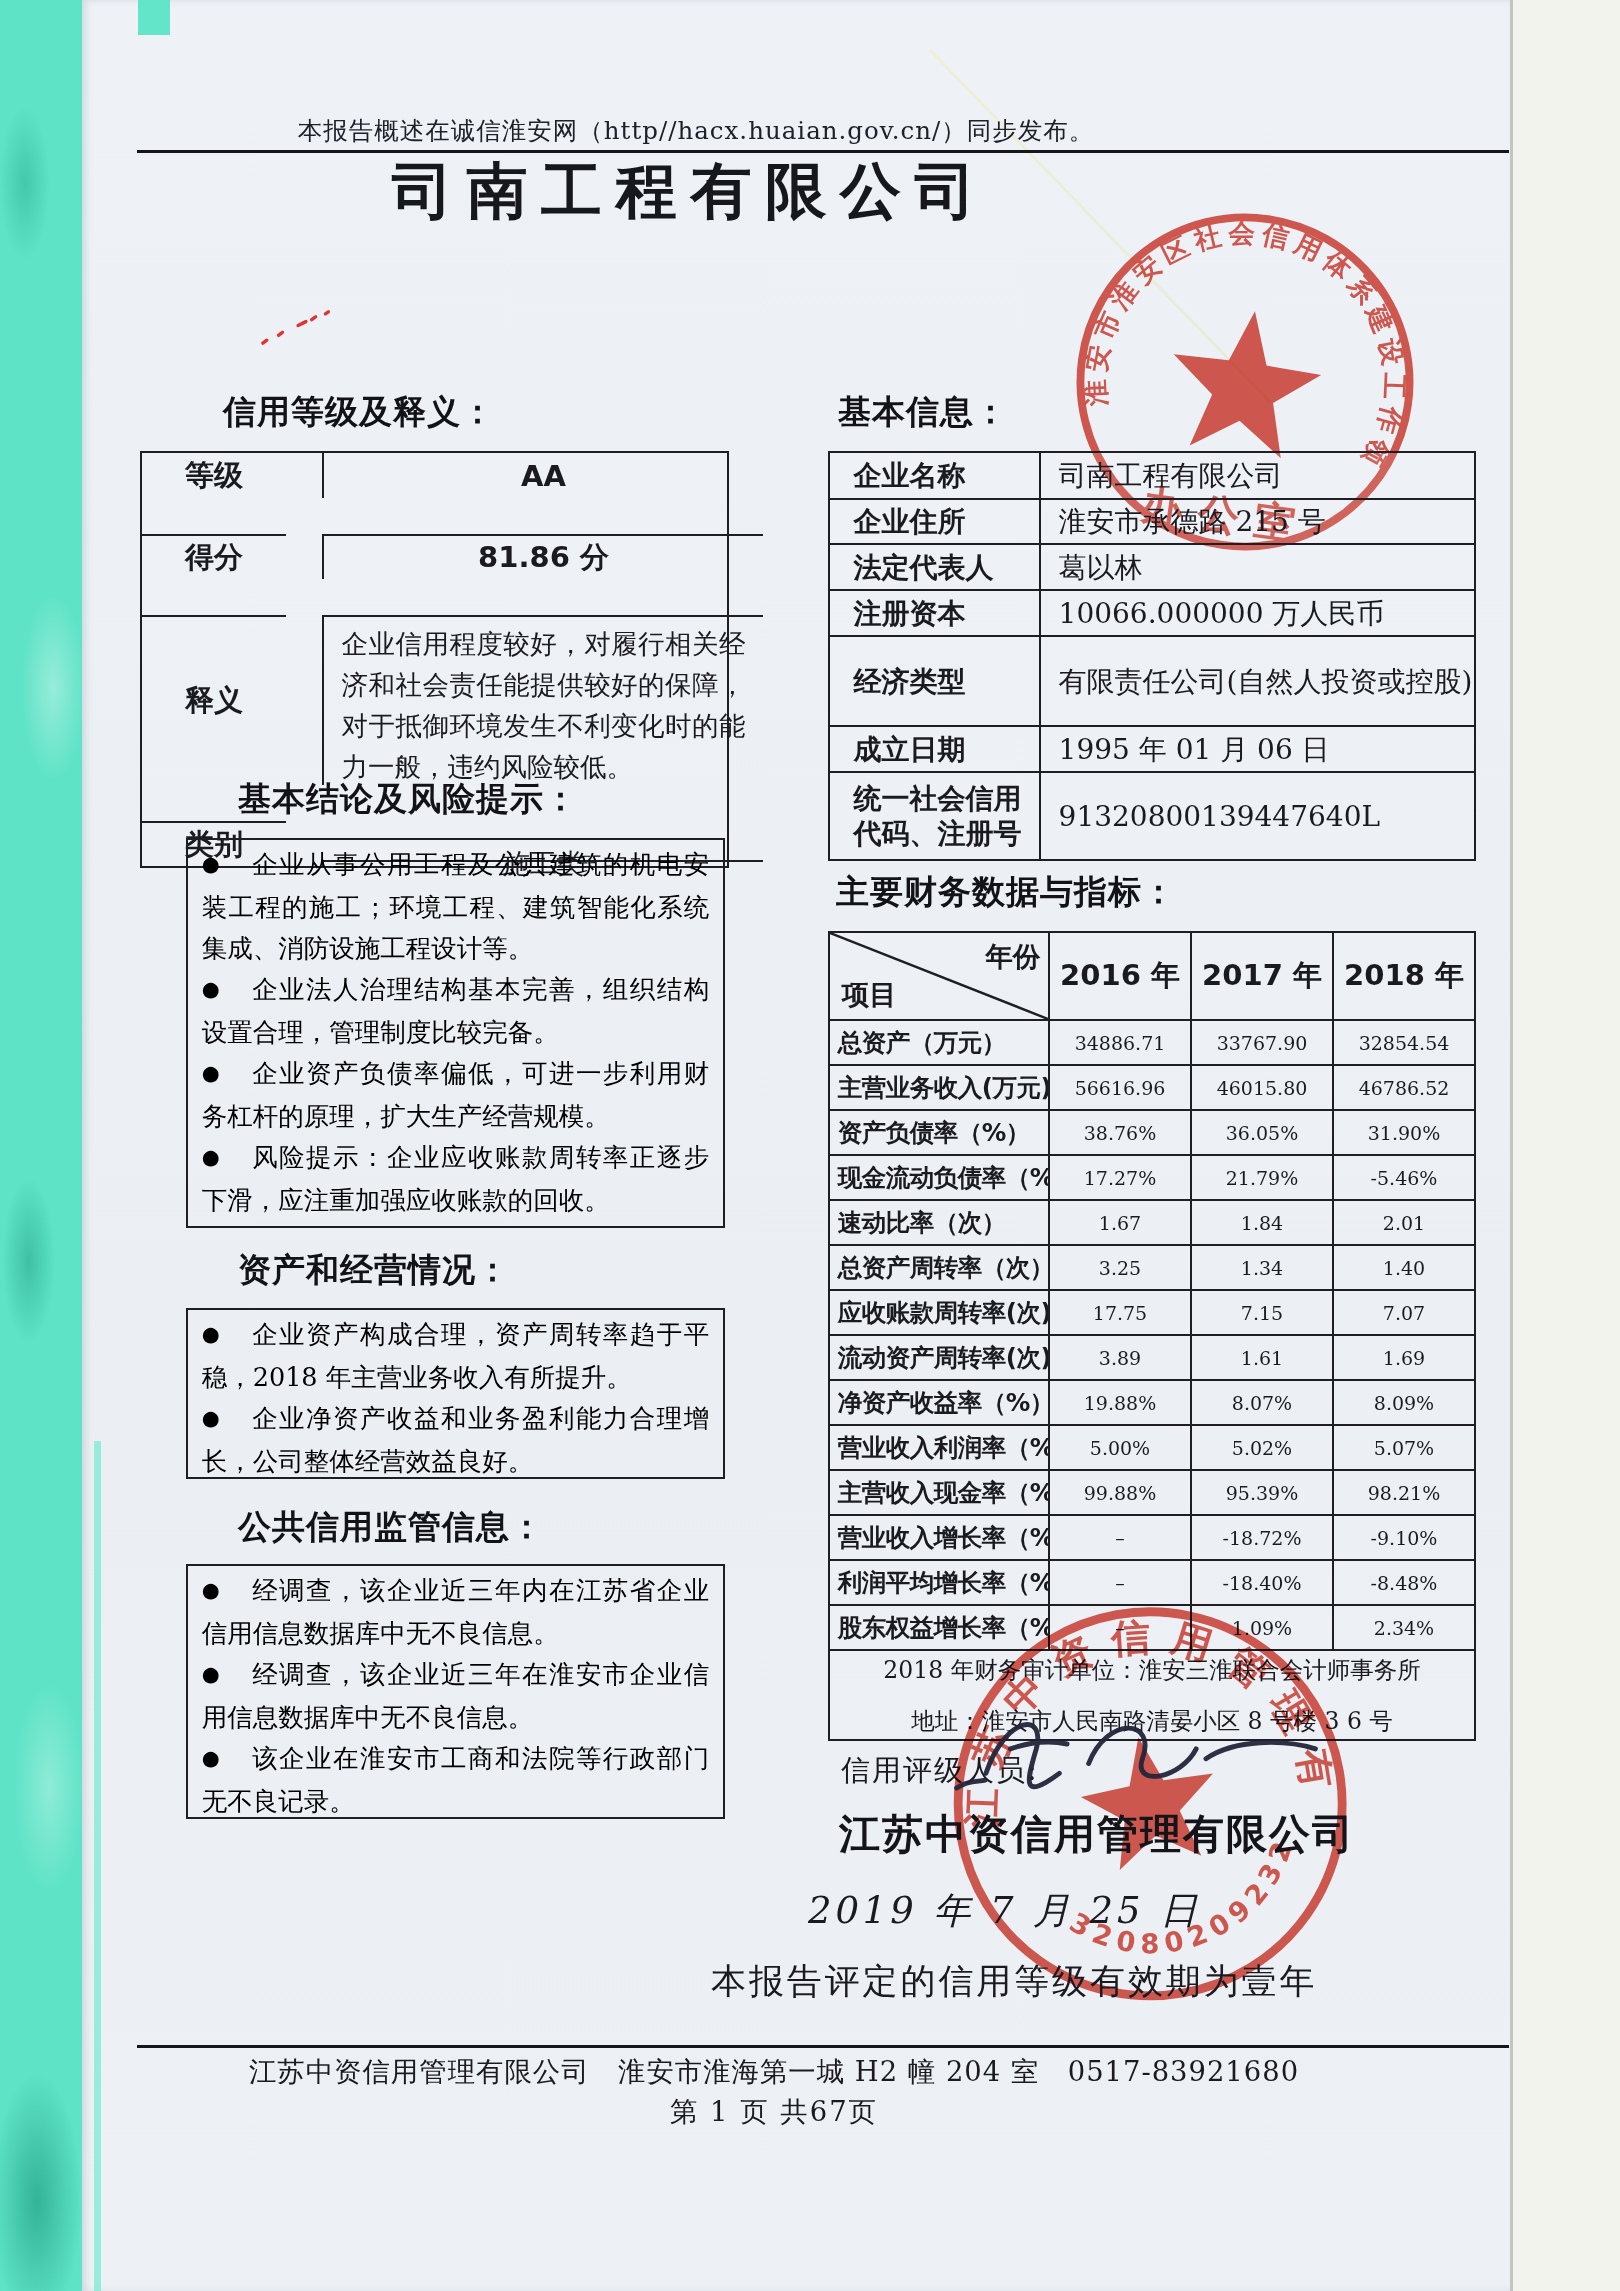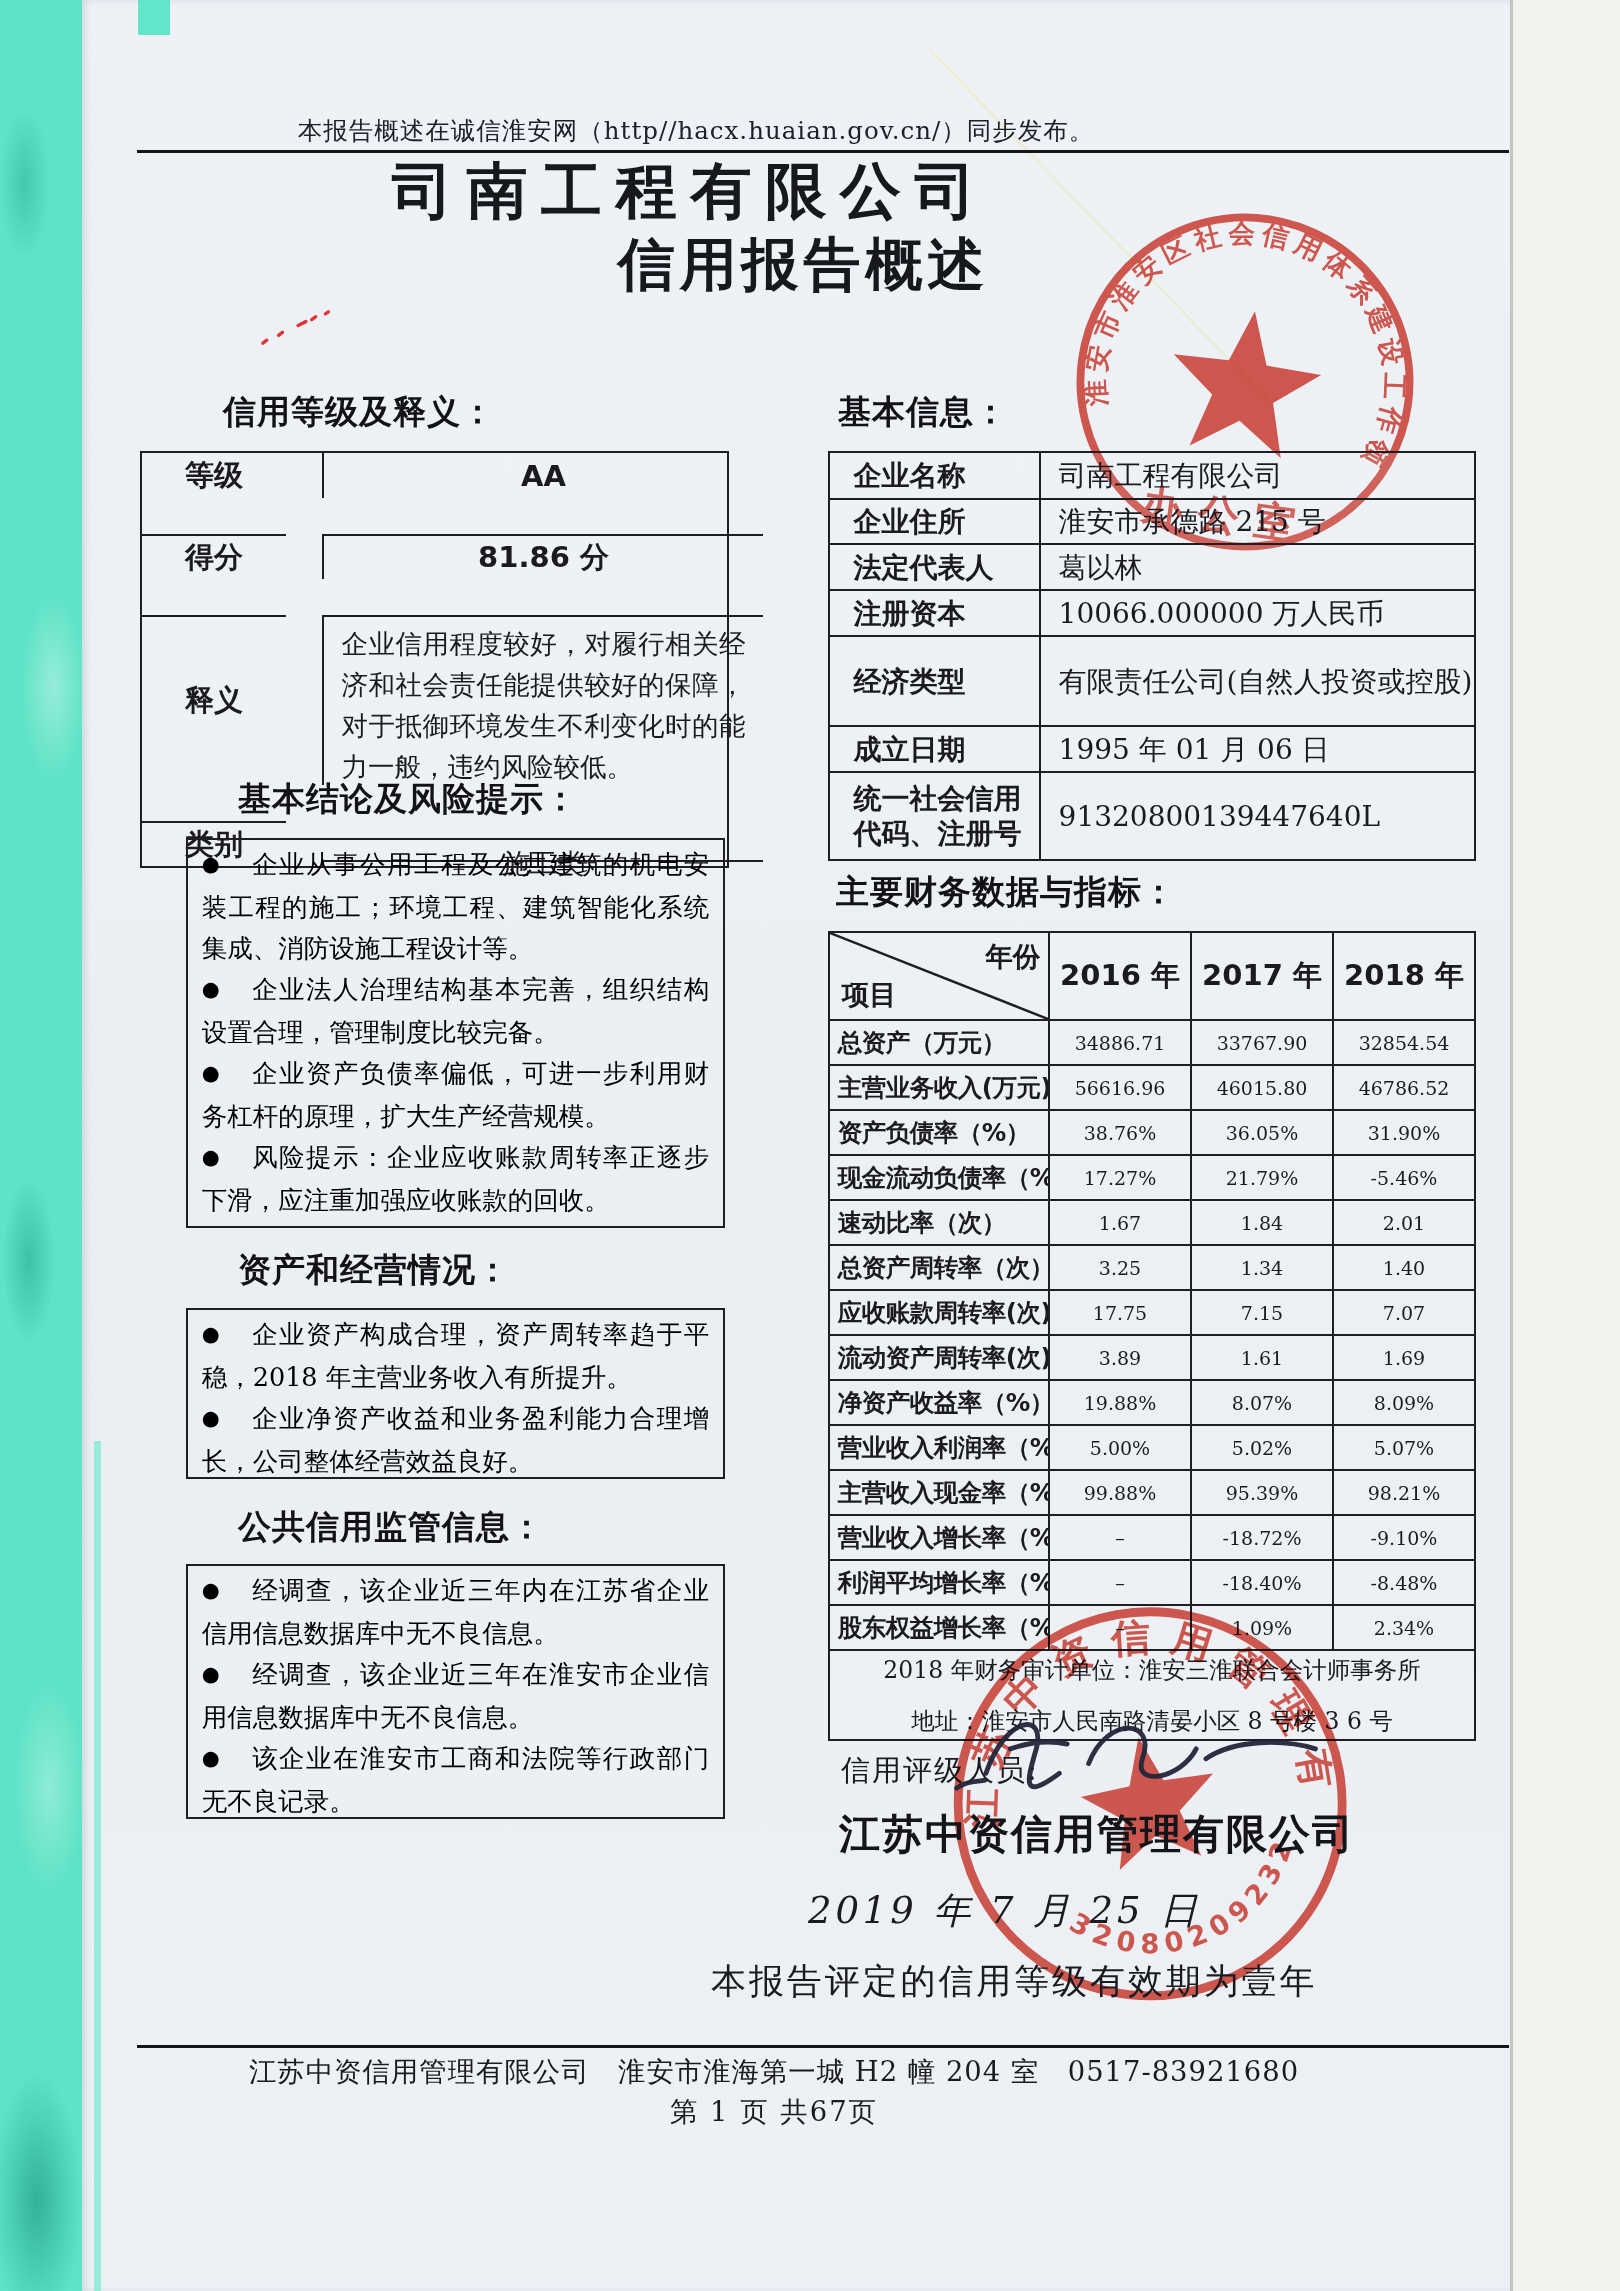--- a/index.html
+++ b/index.html
@@ -100,21 +100,20 @@
   <div class="paper-edge"></div>
   <div class="outside-right"></div>
   <div class="aqua-strip"></div>
   <div class="aqua-line"></div>
   <div class="aqua-corner"></div>
   <div class="scan-line"></div>
 
   <div class="abs notice">本报告概述在诚信淮安网（http//hacx.huaian.gov.cn/）同步发布。</div>
   <div class="hr" style="left:137px;top:150px;width:1372px;"></div>
   <div class="abs title1">司南工程有限公司</div>
-  <div class="abs title2">信用报告概述</div>
 
   <svg class="red-marks" width="88" height="43" viewBox="0 0 90 44">
     <g stroke="#e03434" stroke-width="3.5" stroke-linecap="round">
       <line x1="6" y1="38" x2="10" y2="35"></line>
       <line x1="22" y1="30" x2="26" y2="27"></line>
       <line x1="42" y1="20" x2="50" y2="16"></line>
       <line x1="56" y1="14" x2="60" y2="11"></line>
       <line x1="70" y1="8" x2="73" y2="6"></line>
     </g>
   </svg>

